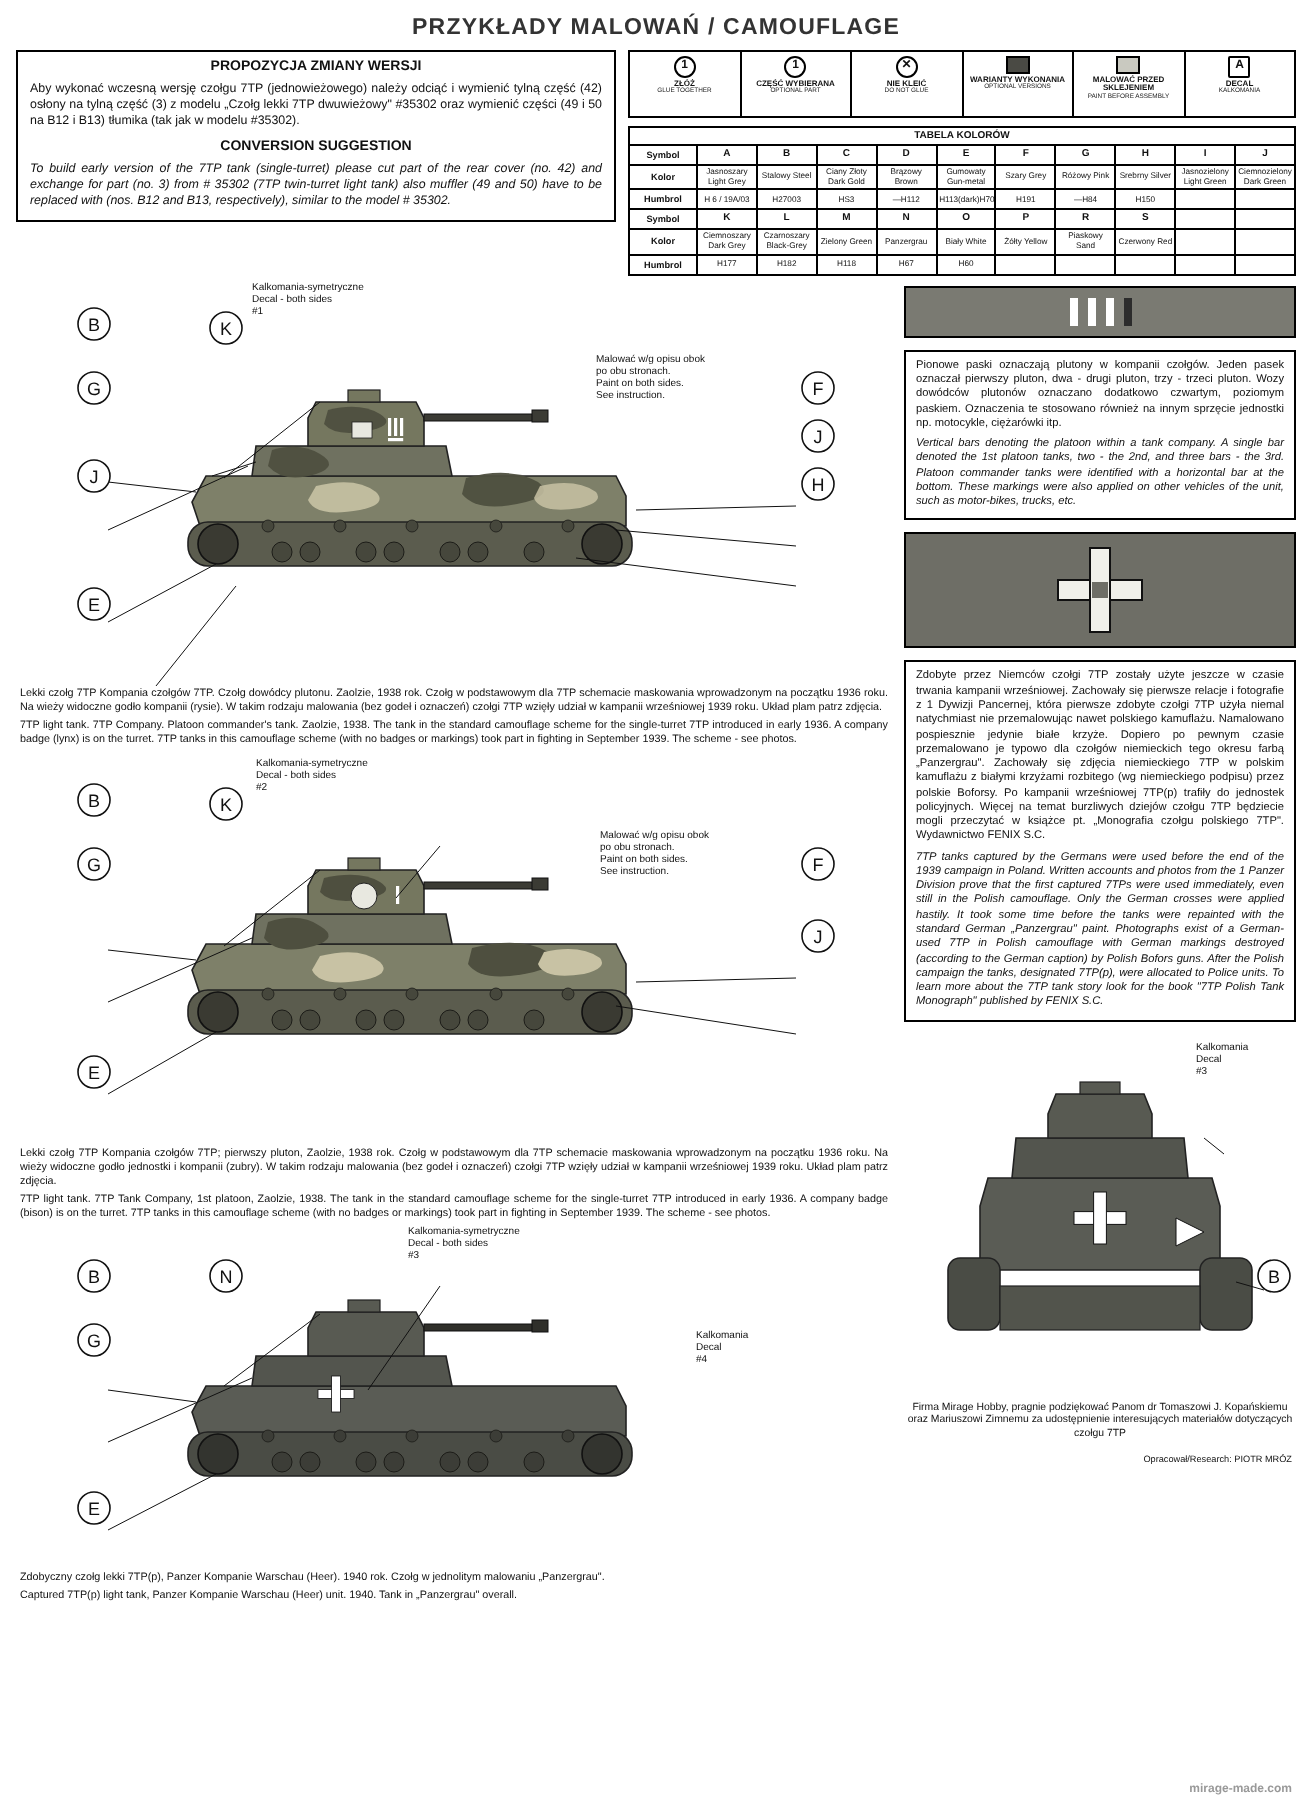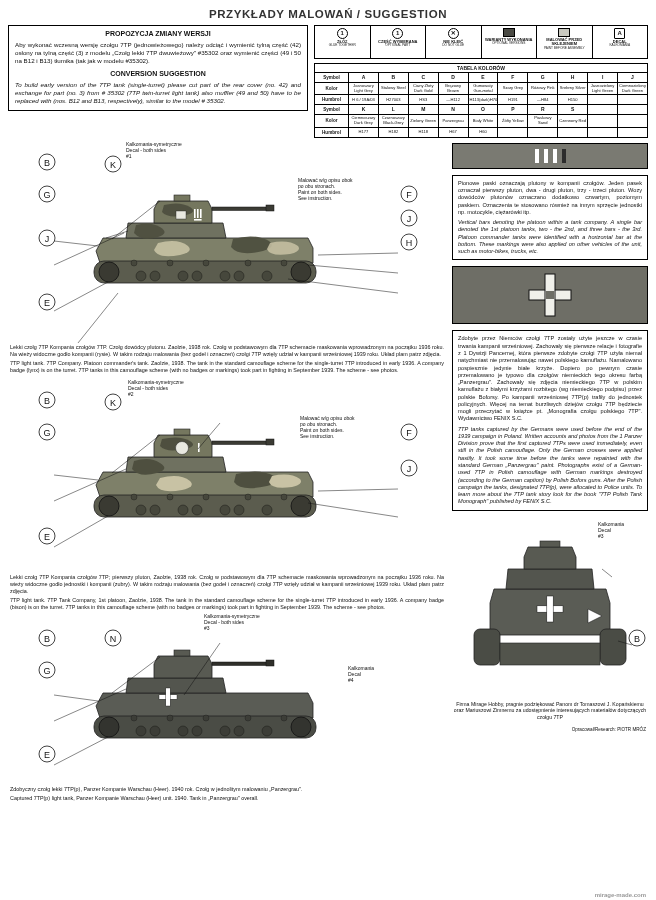--- a/index.html
+++ b/index.html
@@ -138,21 +138,21 @@
   .site {
     position:absolute; right: 10px; bottom: -1px;
     font-size: 6px; color:#999; font-weight:bold;
   }
 </style>
 </head>
 <body>
 
 <div class="page">
 
-  <div class="page-title">PRZYKŁADY MALOWAŃ / SUGGESTION</div>
+  <div class="page-title">PRZYKŁADY MALOWAŃ / CAMOUFLAGE</div>
 
   <div class="top-row">
 
     <div class="conv-box">
       <h4>PROPOZYCJA ZMIANY WERSJI</h4>
       <div>Aby wykonać wczesną wersję czołgu 7TP (jednowieżowego) należy odciąć i wymienić tylną część (42) osłony na tylną część (3) z modelu „Czołg lekki 7TP dwuwieżowy" #35302 oraz wymienić części (49 i 50 na B12 i B13) tłumika (tak jak w modelu #35302).</div>
       <div class="sub-h">CONVERSION SUGGESTION</div>
       <div class="ital">To build early version of the 7TP tank (single-turret) please cut part of the rear cover (no. 42) and exchange for part (no. 3) from # 35302 (7TP twin-turret light tank) also muffler (49 and 50) have to be replaced with (nos. B12 and B13, respectively), similar to the model # 35302.</div>
     </div>
 

